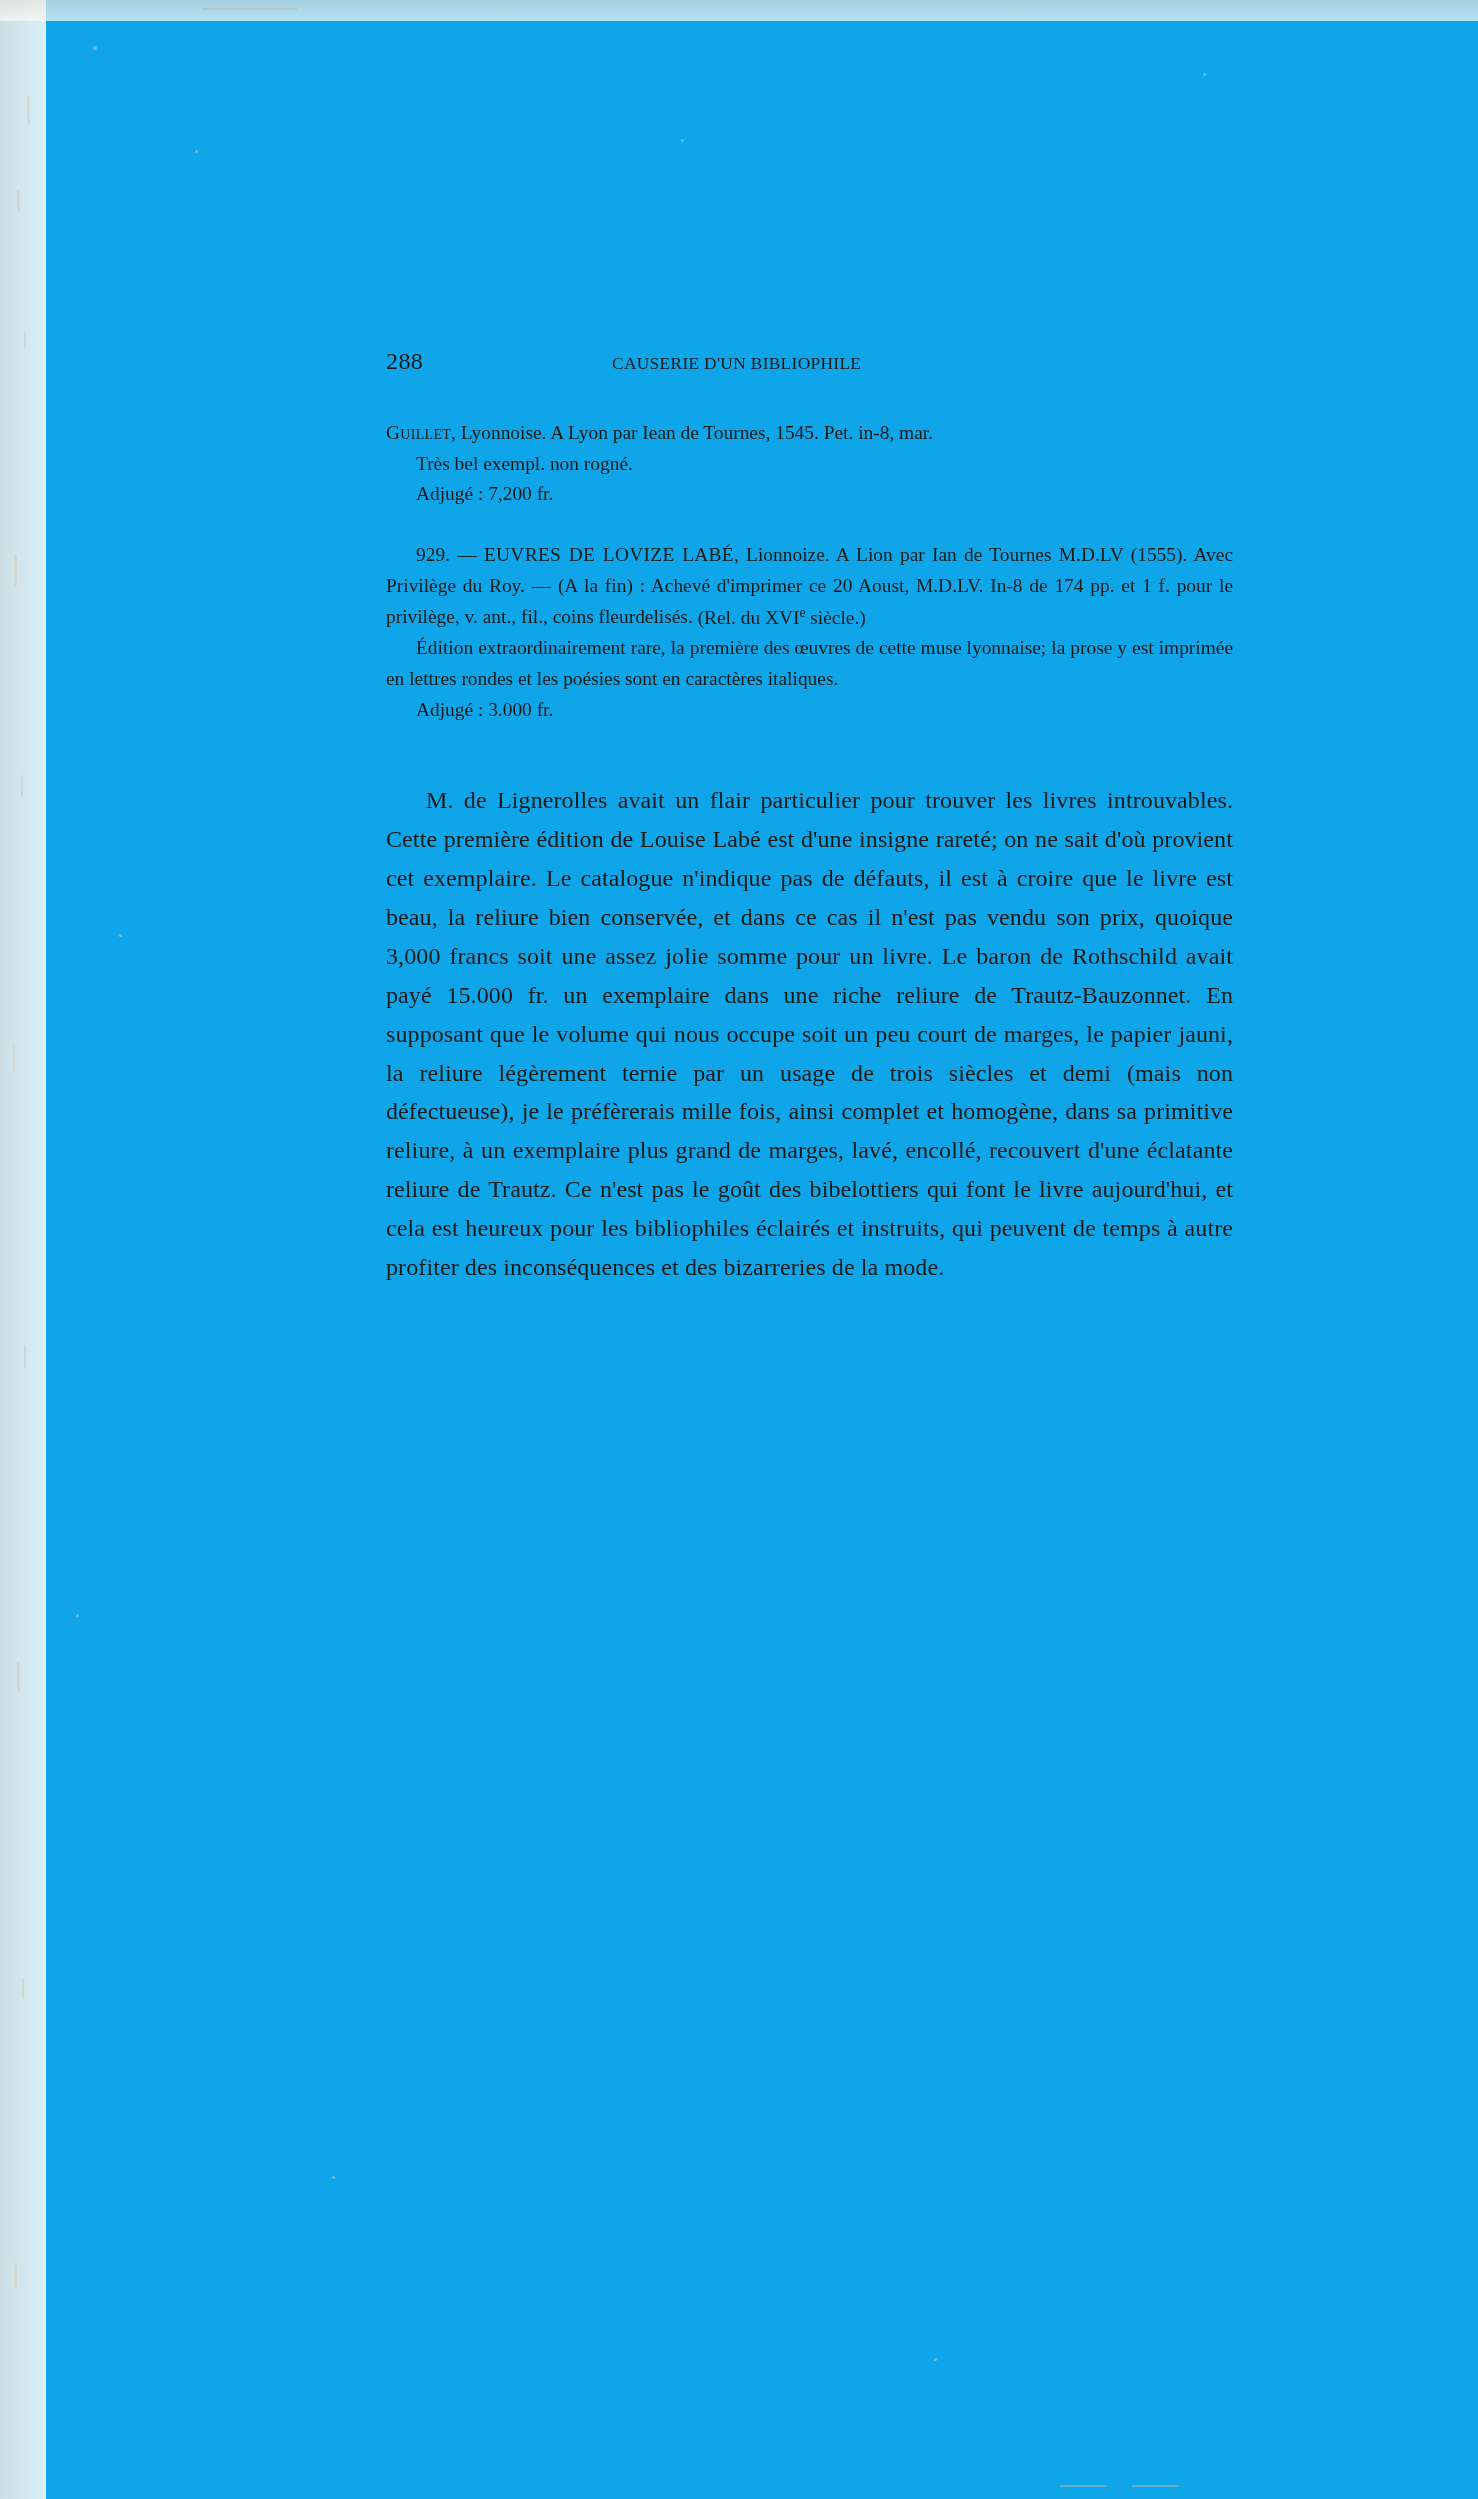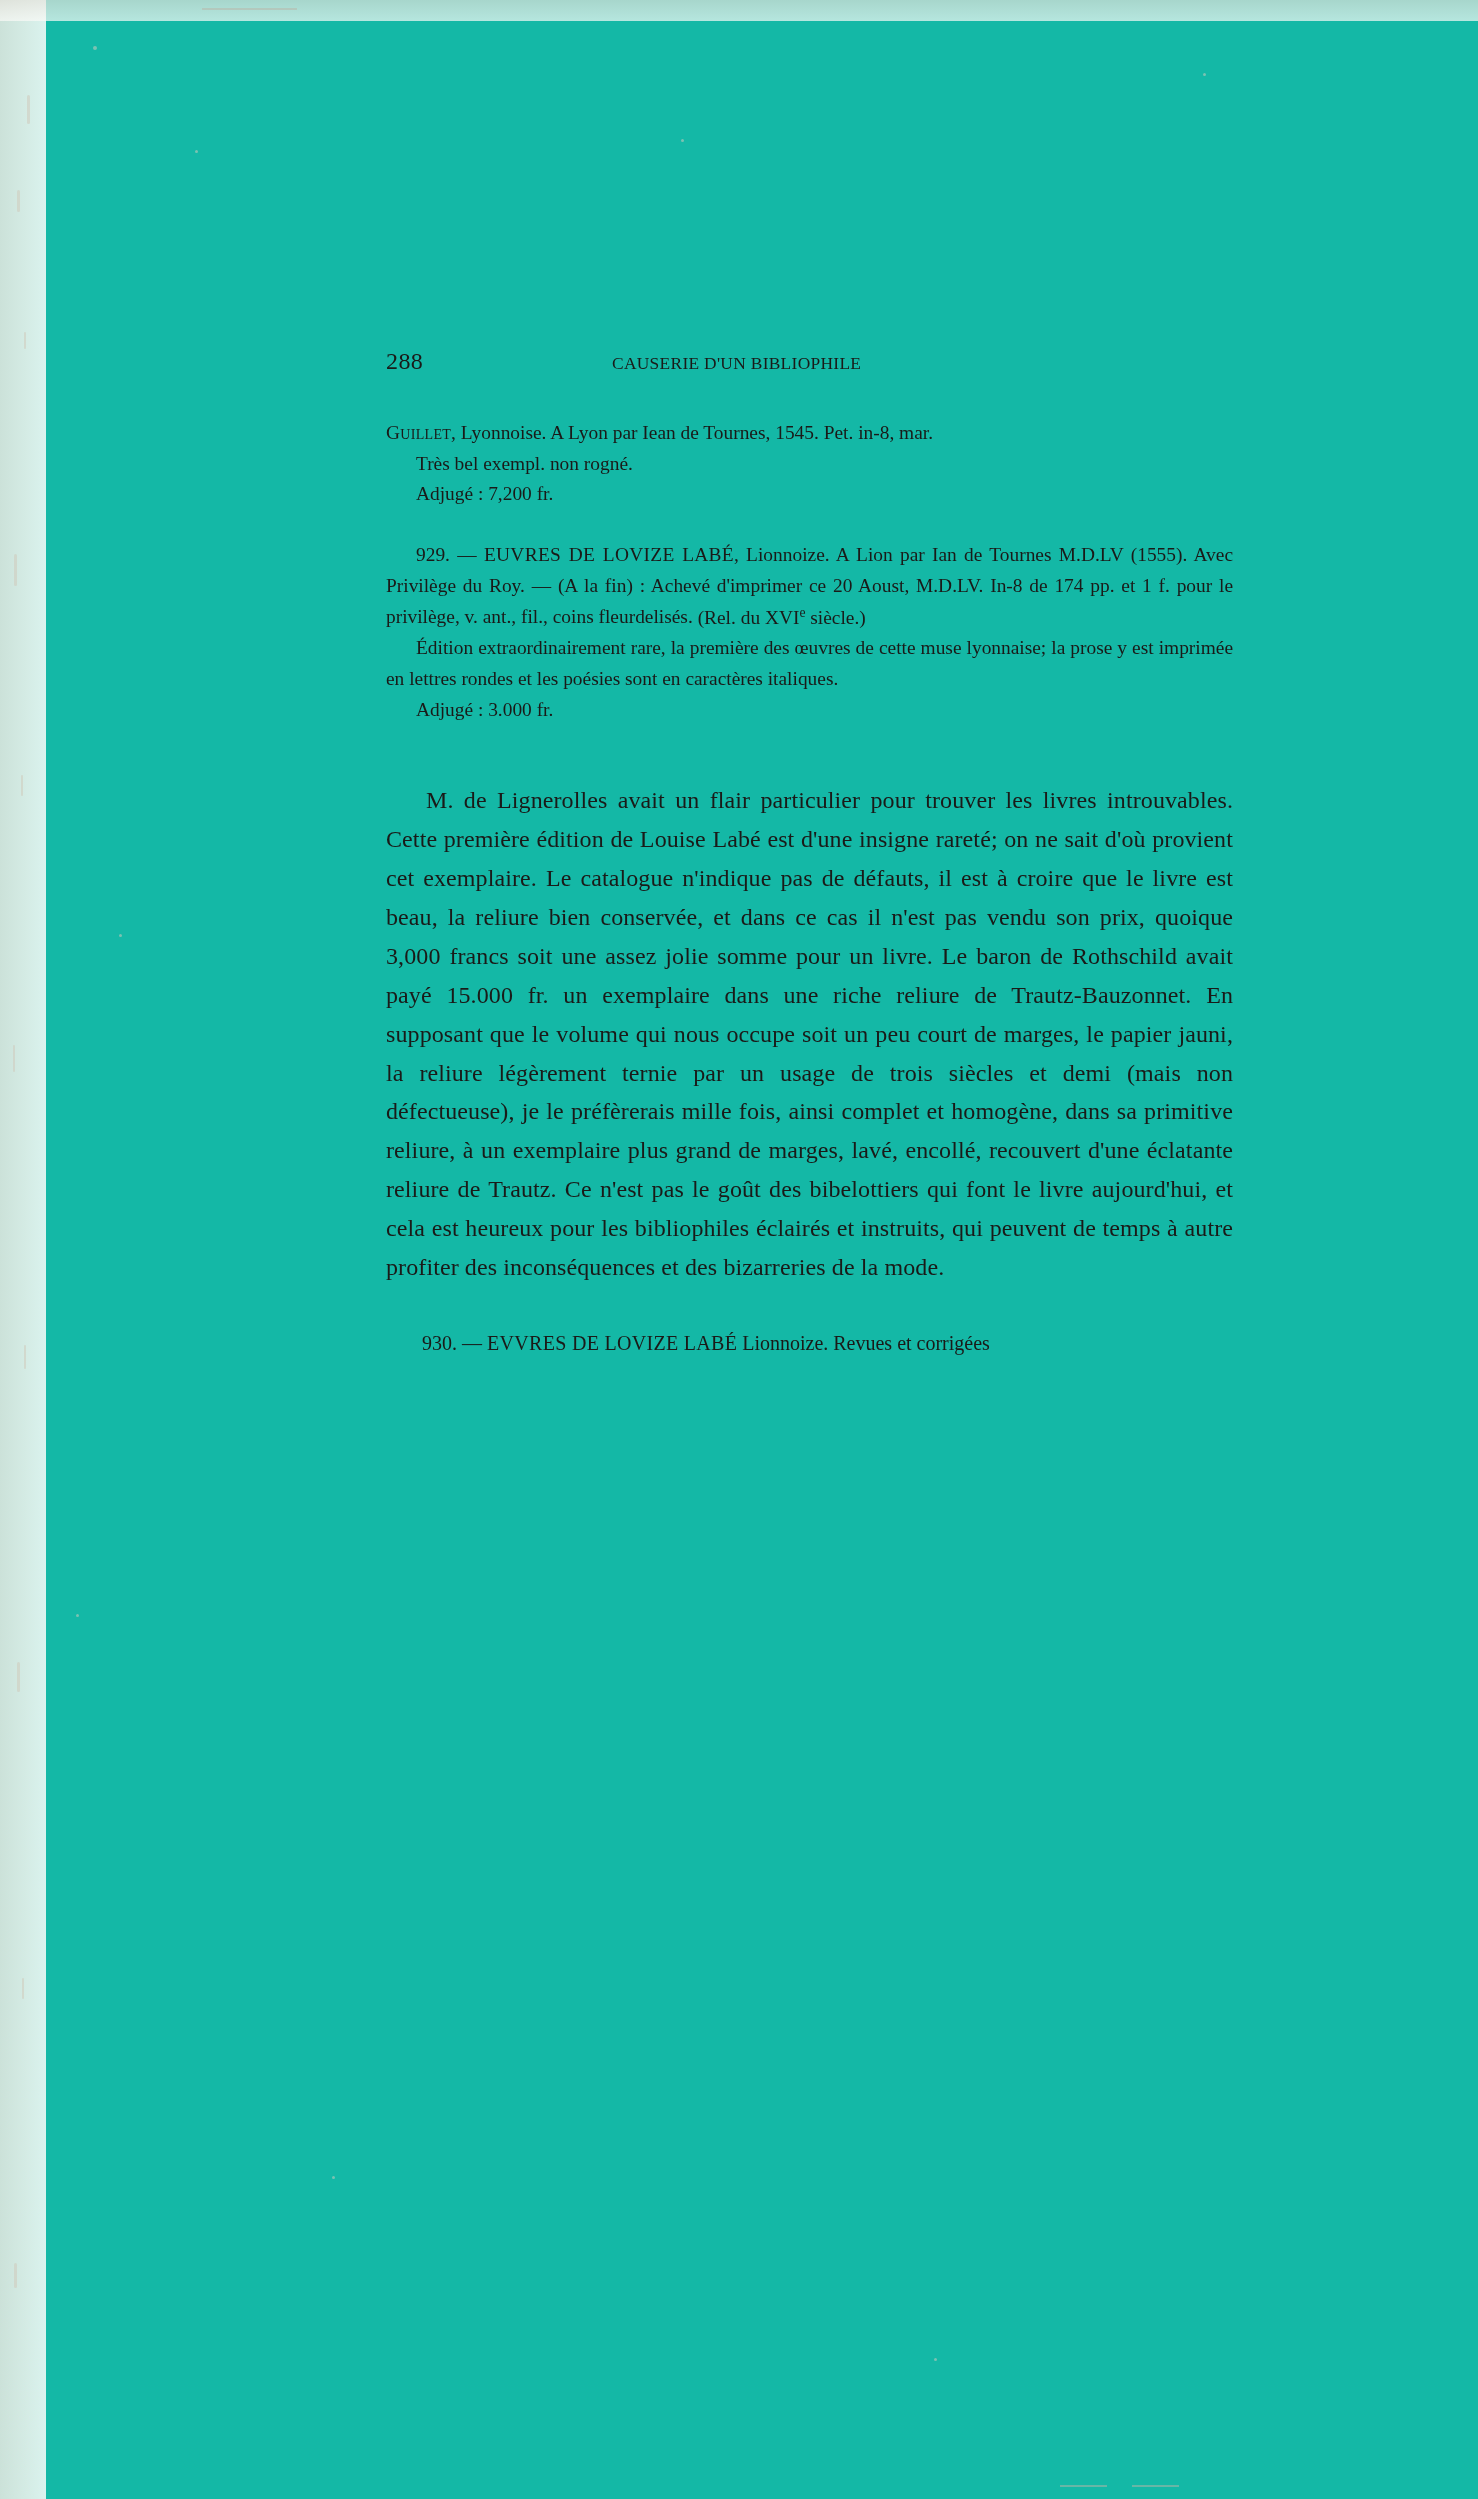--- a/index.html
+++ b/index.html
@@ -4,21 +4,21 @@
 <style>
   html, body {
     margin: 0;
     padding: 0;
     background: #ffffff;
   }
   .page {
     position: relative;
     width: 1478px;
     height: 2500px;
-    background: #14b8a6;
+    background: #0ea5e9;
     overflow: hidden;
     font-family: "Liberation Serif", serif;
     color: #1a1a18;
   }
   
   .scan-edge-left {
     position: absolute;
     left: 0; top: 0;
     width: 46px; height: 2500px;
     background: linear-gradient(to right, #ece9e2 0%, #f6f4ef 55%, #fdfdfb 100%);
@@ -176,22 +176,16 @@
         <span class="it">(Rel. du XVI<span class="sup">e</span> siècle.)</span>
       </p>
       <p class="note">Édition extraordinairement rare, la première des œuvres de cette muse lyonnaise; la prose y est imprimée en lettres rondes et les poésies sont en caractères italiques.</p>
       <p class="adjuge">Adjugé : 3.000 fr.</p>
     </div>
 
     <div class="commentary">
       <p>M. de Lignerolles avait un flair particulier pour trouver les livres introuvables. Cette première édition de Louise Labé est d'une insigne rareté; on ne sait d'où provient cet exemplaire. Le catalogue n'indique pas de défauts, il est à croire que le livre est beau, la reliure bien conservée, et dans ce cas il n'est pas vendu son prix, quoique 3,000 francs soit une assez jolie somme pour un livre. Le baron de Rothschild avait payé 15.000 fr. un exemplaire dans une riche reliure de Trautz-Bauzonnet. En supposant que le volume qui nous occupe soit un peu court de marges, le papier jauni, la reliure légèrement ternie par un usage de trois siècles et demi (mais non défectueuse), je le préfèrerais mille fois, ainsi complet et homogène, dans sa primitive reliure, à un exemplaire plus grand de marges, lavé, encollé, recouvert d'une éclatante reliure de Trautz. Ce n'est pas le goût des bibelottiers qui font le livre aujourd'hui, et cela est heureux pour les bibliophiles éclairés et instruits, qui peuvent de temps à autre profiter des inconséquences et des bizarreries de la mode.</p>
     </div>
 
-    <div class="tail-entry">
-      <span>930.</span>
-      <span>—</span>
-      <span class="sc">EVVRES DE LOVIZE LABÉ</span>
-      <span>Lionnoize. Revues et corrigées</span>
-    </div>
 
   </div>
 </div>
 
 
 </body></html>

